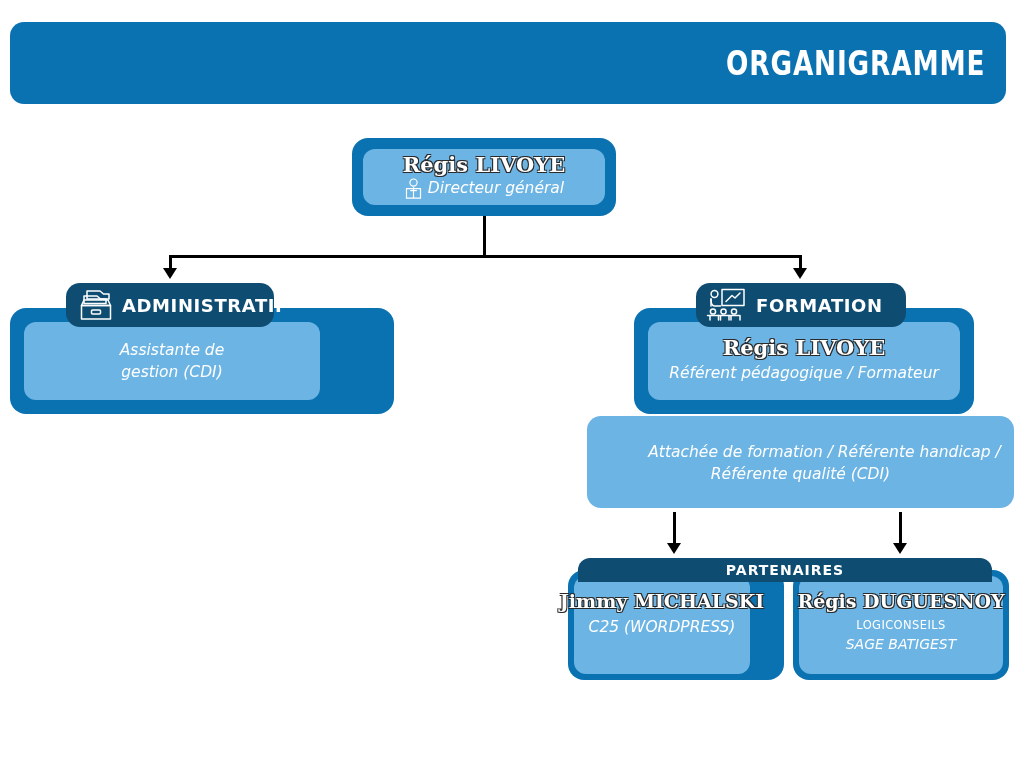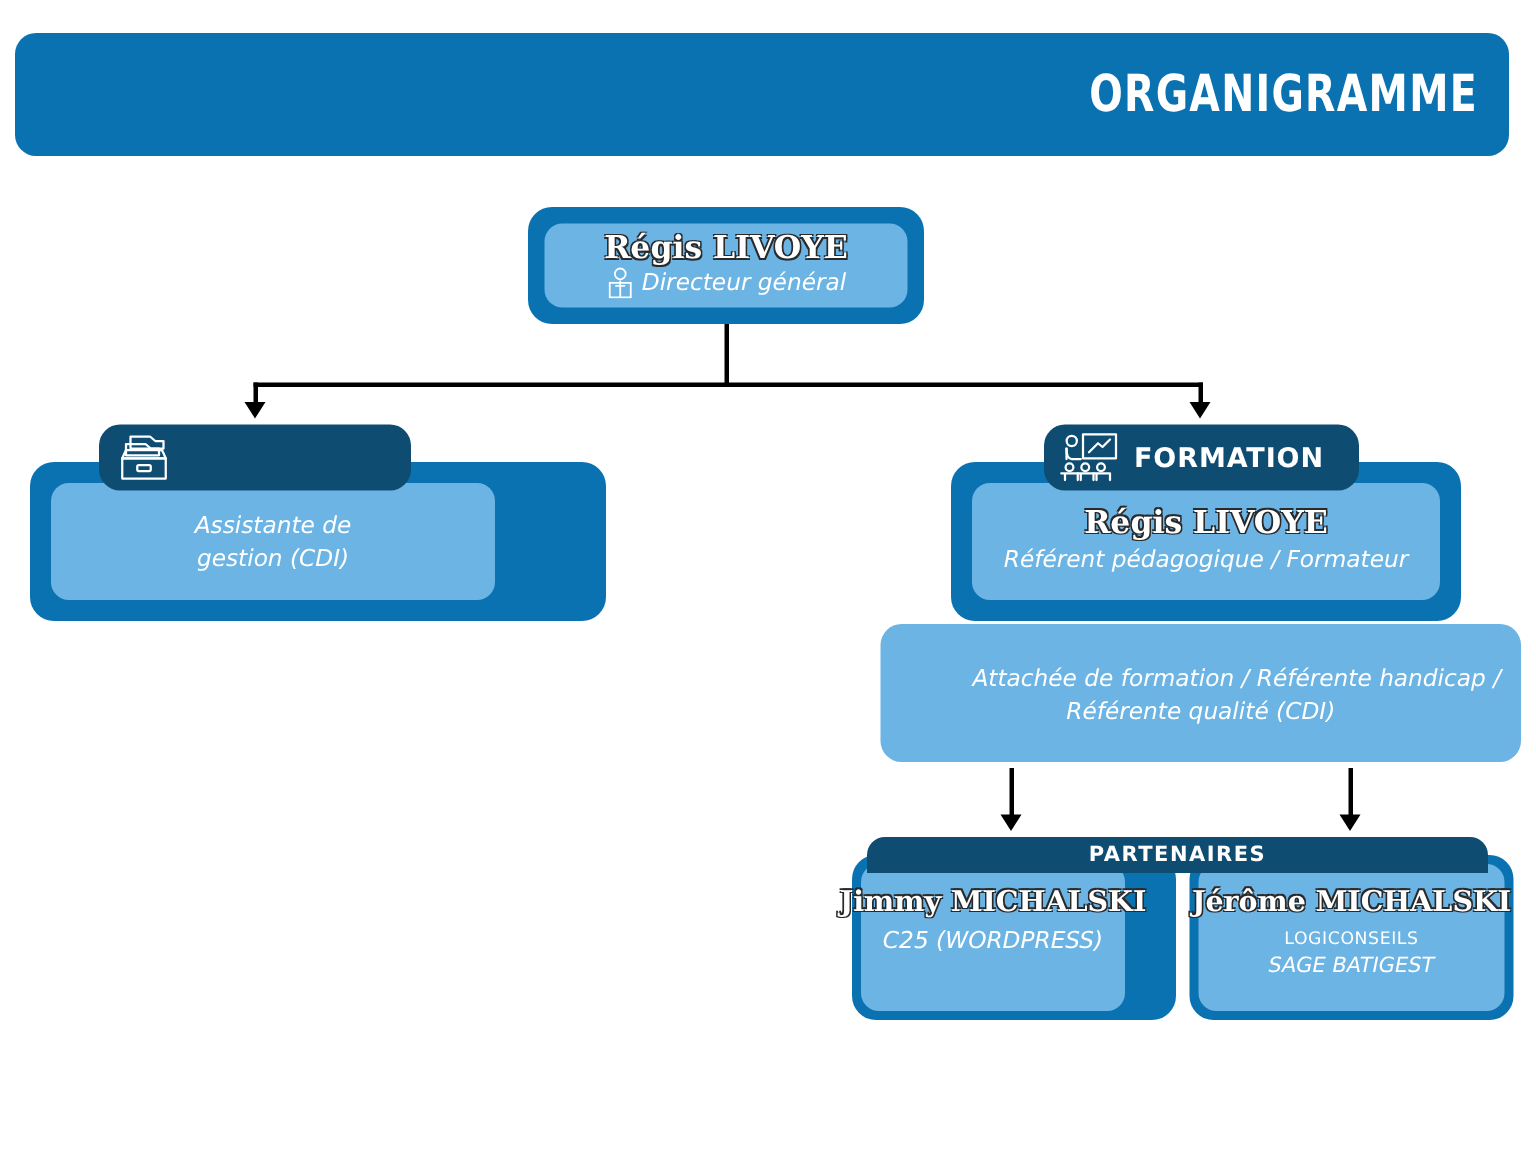--- a/index.html
+++ b/index.html
@@ -140,36 +140,37 @@
   </div>
 </div>
 
 <div class="abs conn" style="left:483px; top:216px; width:3px; height:42px;"></div>
 <div class="abs conn" style="left:169px; top:255px; width:633px; height:3px;"></div>
 <div class="abs conn" style="left:169px; top:255px; width:3px; height:15px;"></div>
 <div class="abs arrow-head" style="left:163px; top:268px;"></div>
 <div class="abs conn" style="left:799px; top:255px; width:3px; height:15px;"></div>
 <div class="abs arrow-head" style="left:793px; top:268px;"></div>
 
-<div class="abs frame" style="left:20px; top:308px; width:384px; height:106px;">
+<div class="abs frame" style="left:10px; top:308px; width:384px; height:106px;">
   <div class="inner-card abs" style="left:14px; top:14px; width:296px; height:78px;">
     <div class="person-role">Assistante de</div>
     <div class="person-role">gestion (CDI)</div>
   </div>
 </div>
 <div class="abs section-header" style="left:66px; top:283px; width:208px; height:44px; padding-left:10px;">
   <span style="display:block; width:38px; height:34px; margin-right:8px;">
     <svg width="38" height="34" viewBox="0 0 38 34" fill="none" stroke="#ffffff" stroke-width="1.5" stroke-linejoin="round">
       <path d="M11 3 H24 L27.5 6 H33 V11 H11 Z"></path>
       <path d="M8 8 H21 L24.5 11 H30 V15.5 H8 Z"></path>
       <path d="M5.5 17.5 L8 12 H32 L34.5 17.5 Z"></path>
       <rect x="5.5" y="17.5" width="29" height="13.5"></rect>
       <rect x="15.5" y="22" width="9" height="4" rx="1"></rect>
     </svg>
   </span>
+  <span class="label">ADMINISTRATIF</span>
 </div>
 
 <div class="abs frame" style="left:634px; top:308px; width:340px; height:106px;">
   <div class="inner-card abs" style="left:14px; top:14px; width:312px; height:78px;">
     <div class="person-name">Régis LIVOYE</div>
     <div class="person-role" style="margin-top:3px;">Référent pédagogique / Formateur</div>
   </div>
 </div>
 <div class="abs section-header" style="left:696px; top:283px; width:210px; height:44px; padding-left:10px;">
   <span style="display:block; width:42px; height:36px; margin-right:8px;">
@@ -207,17 +208,17 @@
 <div class="abs frame" style="left:568px; top:570px; width:216px; height:110px;">
   <div class="inner-card abs" style="left:6px; top:6px; width:176px; height:98px; justify-content:flex-start; padding-top:16px;">
     <div class="person-name" style="font-size:19px;">Jimmy MICHALSKI</div>
     <div class="person-role" style="margin-top:4px;">C25 (WORDPRESS)</div>
     <div class="role-small"></div>
   </div>
 </div>
 
 <div class="abs frame" style="left:793px; top:570px; width:216px; height:110px;">
   <div class="inner-card abs" style="left:6px; top:6px; width:204px; height:98px; justify-content:flex-start; padding-top:16px;">
-    <div class="person-name" style="font-size:19px;">Jérôme MICHALSKI</div>
+    <div class="person-name" style="font-size:19px;">Régis DUGUESNOY</div>
     <div class="role-small" style="margin-top:5px;">LOGICONSEILS</div>
     <div class="person-role" style="font-size:14px;">SAGE BATIGEST</div>
   </div>
 </div>
 
 </body></html>

